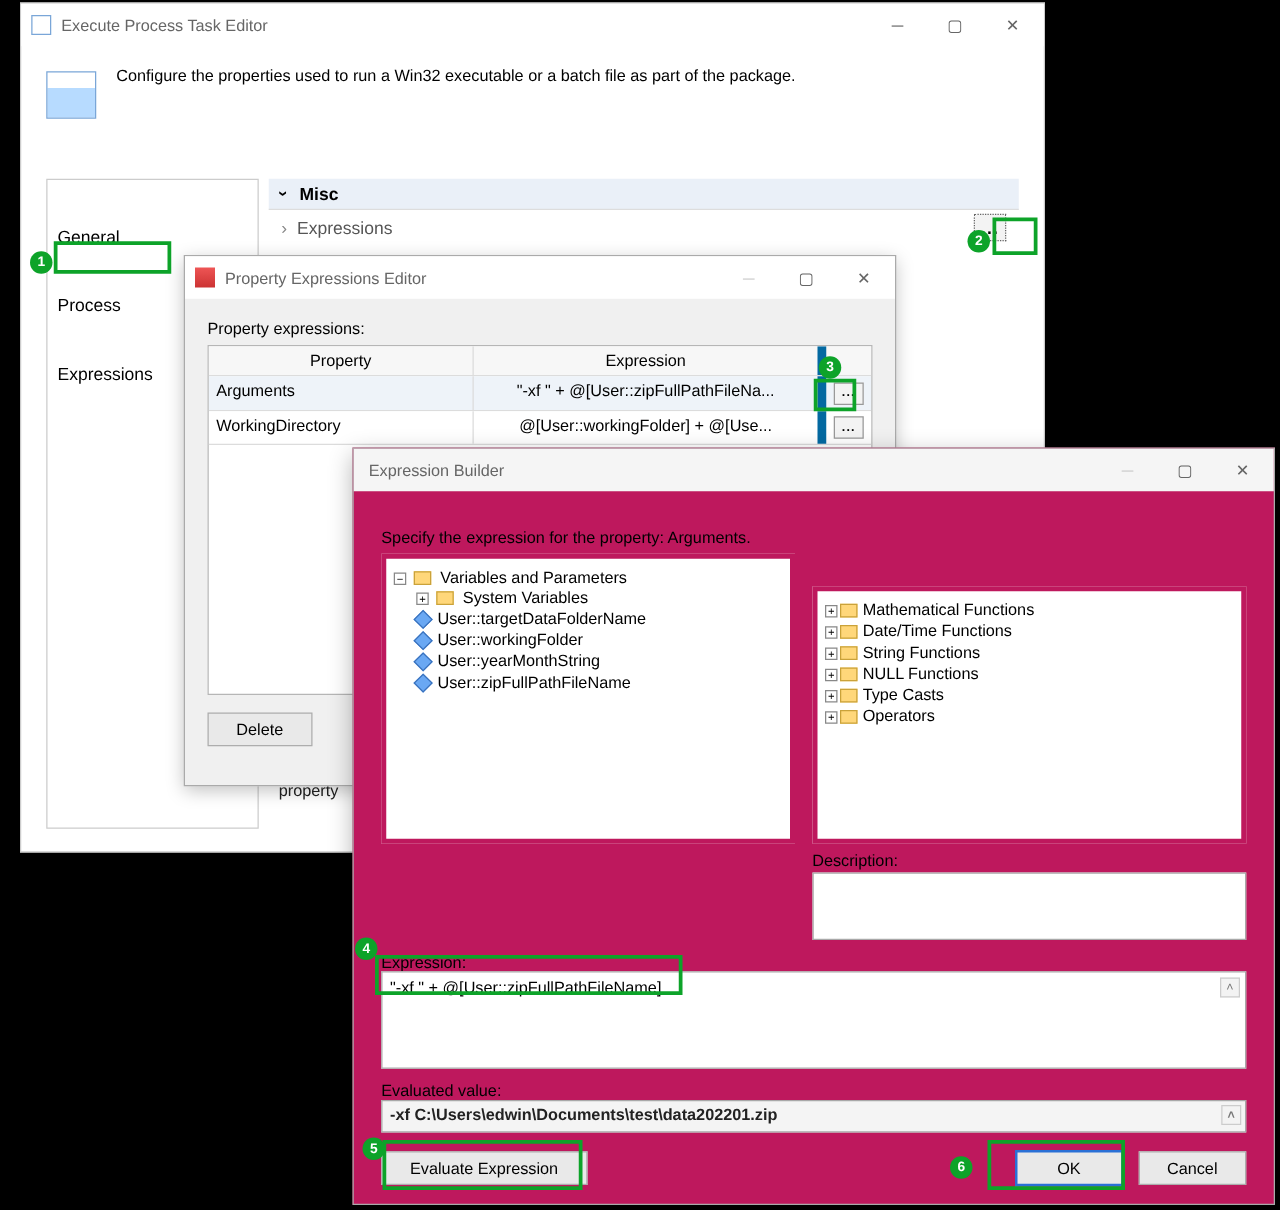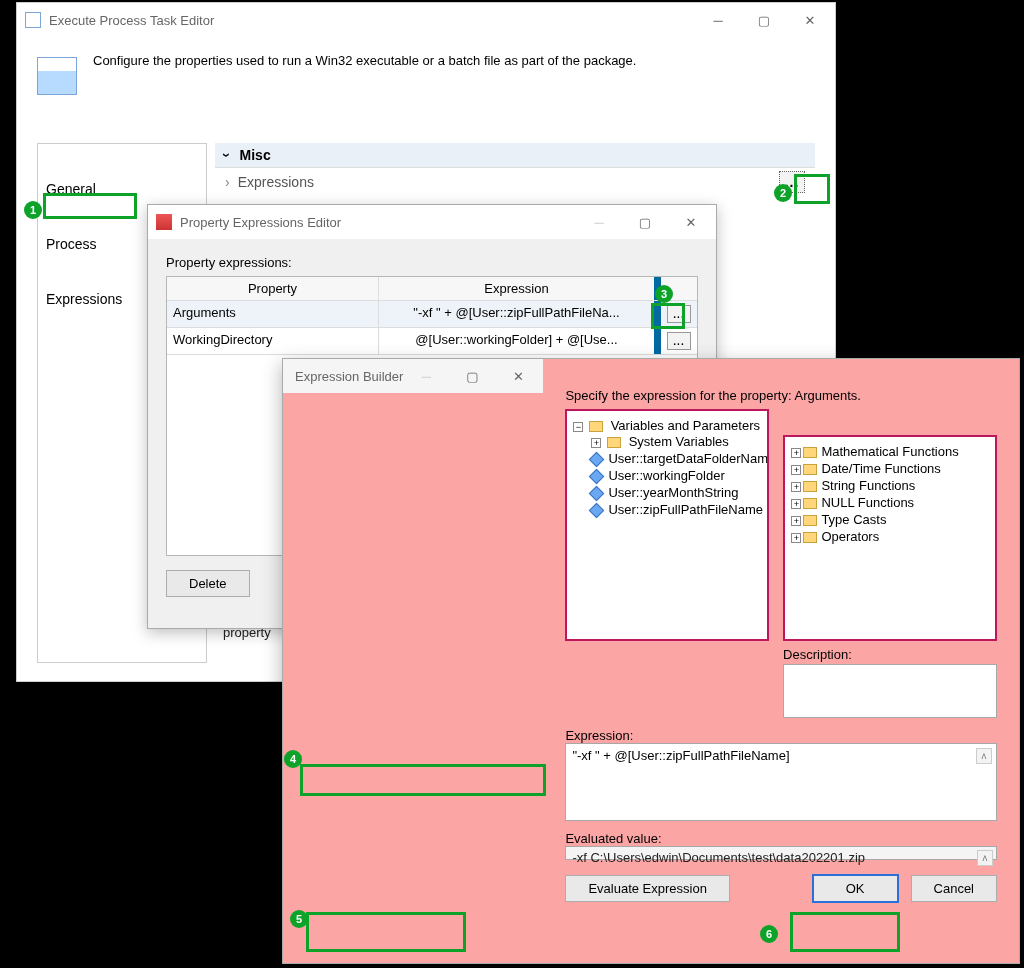--- a/index.html
+++ b/index.html
@@ -202,37 +202,38 @@
     border: 1px solid #adadad;
     cursor: pointer;
     font-size: 13px;
   }
 
   
   .win3 {
     position: absolute;
     top: 358px; left: 282px;
     width: 738px; height: 606px;
-    background: #fca5a5;
+    background: #be185d;
     border: 1px solid #aaa;
     box-shadow: 0 6px 18px rgba(0,0,0,.3);
     z-index: 30;
     display: flex;
+    flex-direction: column;
   }
   .win3 .titlebar { background: #f5f5f5; }
   .win3-body { padding: 10px 22px 14px 22px; flex: 1; display:flex; flex-direction:column; }
   .instr { font-size: 13px; margin: 19px 0 6px; }
   .trees {
     display: flex;
     gap: 14px;
     height: 232px;
   }
   .treebox {
     flex: 1;
-    border: 2px solid #be185d;
+    border: 4px solid #be185d;
     background: #fff;
     padding: 6px 4px;
     font-size: 13px;
     overflow: hidden;
   }
   .tree ul { list-style: none; padding-left: 18px; margin: 0;}
   .tree li { padding: 1px 0; white-space: nowrap; }
   .tree .node-icon {
     display:inline-block; width:10px; text-align:center; margin-right:2px;
     border:1px solid #888; font-size:9px; line-height:9px; height:10px;
@@ -262,22 +263,22 @@
   .exprbox .scroll-up {
     position:absolute; top:4px; right:4px;
     width:16px; height:16px; background:#f3f3f3;
     border:1px solid #ccc; color:#777;
     display:flex; align-items:center; justify-content:center;
     font-size:10px;
   }
   .eval-label { font-size:13px; margin-top:10px; }
   .evalbox {
     border:1px solid #a8a8a8; background:#f4f4f4;
-    height:14px; padding:3px 6px; font-size:13px;
-    color:#222; position:relative;
+    height:26px; padding:3px 6px; font-size:13px;
+    color:#222; position:relative;font-weight:bold;
   }
   .evalbox .scroll-up {
     position:absolute; top:3px; right:3px;
     width:16px; height:16px; background:#f3f3f3;
     border:1px solid #ccc; color:#777;
     display:flex; align-items:center; justify-content:center;
     font-size:10px;
   }
   .footer {
     display:flex; align-items:center;

